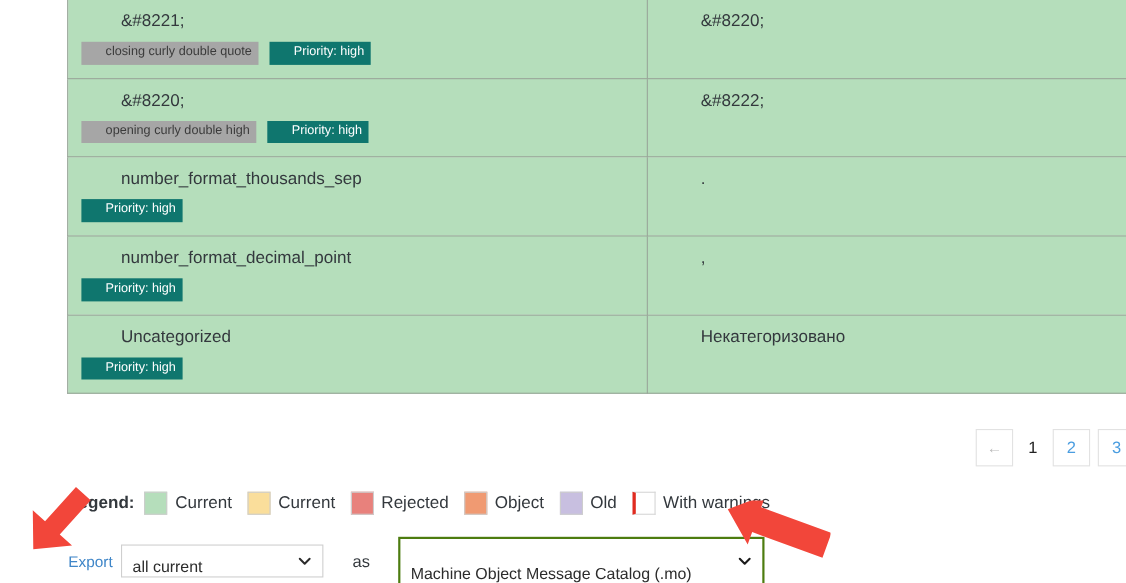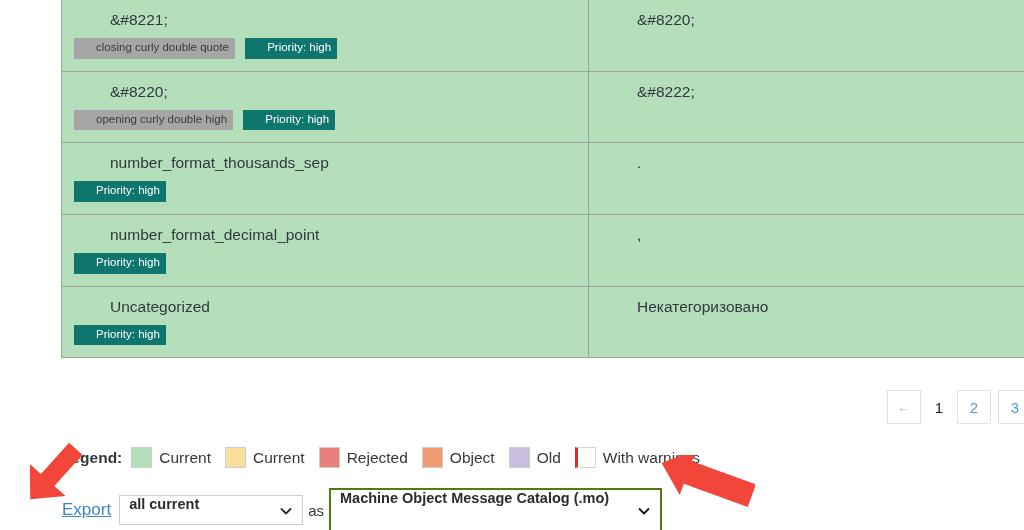--- a/index.html
+++ b/index.html
@@ -147,42 +147,40 @@
     position: absolute;
     left: 62px;
     top: 488px;
     display: flex;
     align-items: center;
     font-size: 15px;
     color: #33383d;
   }
   .export-link {
     color: #3f86c8;
-    text-decoration: underline;
     margin-right: 8px;
-    font-size: 17px;
+    font-size: 14px;
     cursor: pointer;
   }
   .as-word {
-    margin: 0 5px;
+    margin: 0 26px;
     color: #33383d;
     font-size: 15px;
   }
   .select-box {
     position: relative;
     box-sizing: border-box;
     height: 30px;
     display: flex;
-    align-items: flex-start;
+    align-items: flex-end;
     background: #ffffff;
     font-size: 14.5px;
     color: #2c2c2c;
-    padding: 0 30px 0 9px;
+    padding: 12px 30px 0 9px;
     white-space: nowrap;
-    font-weight: bold;
   }
   .select-scope {
     border: 1px solid #cfcfcf;
     width: 184px;
   }
   .select-format {
     border: 2px solid #4d7c0f;
     width: 333px;
     height: 44px;
   }

